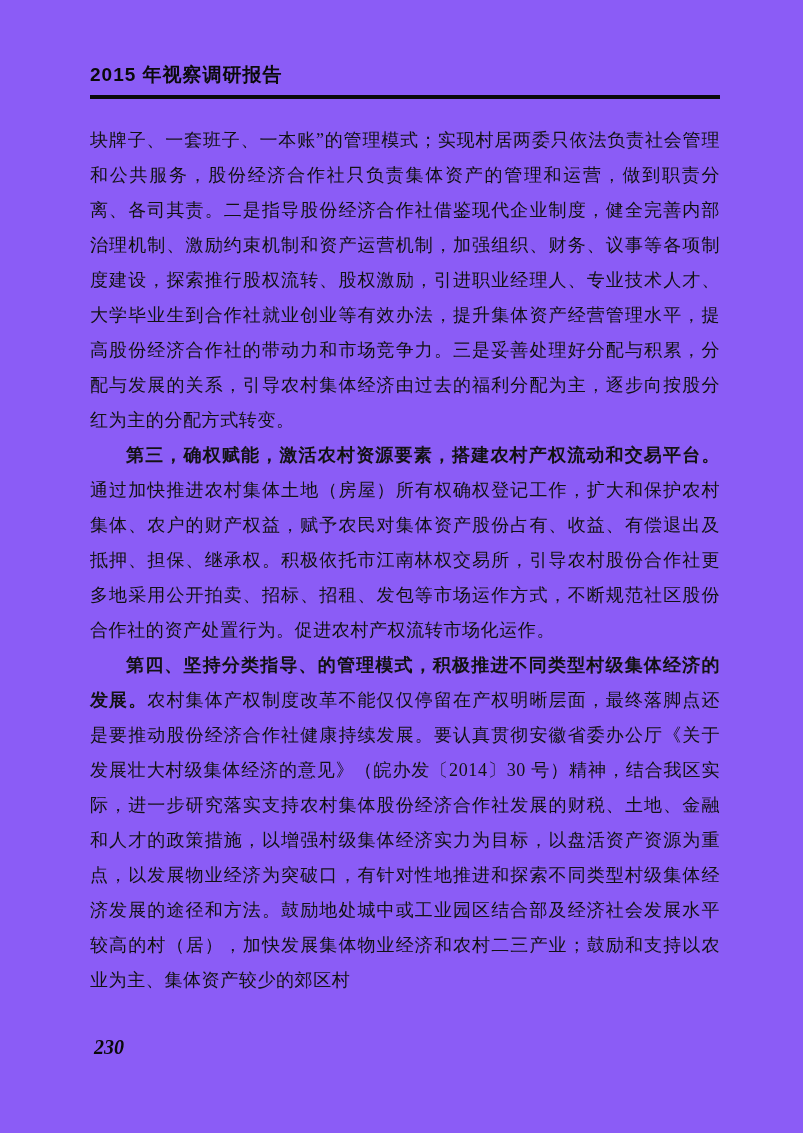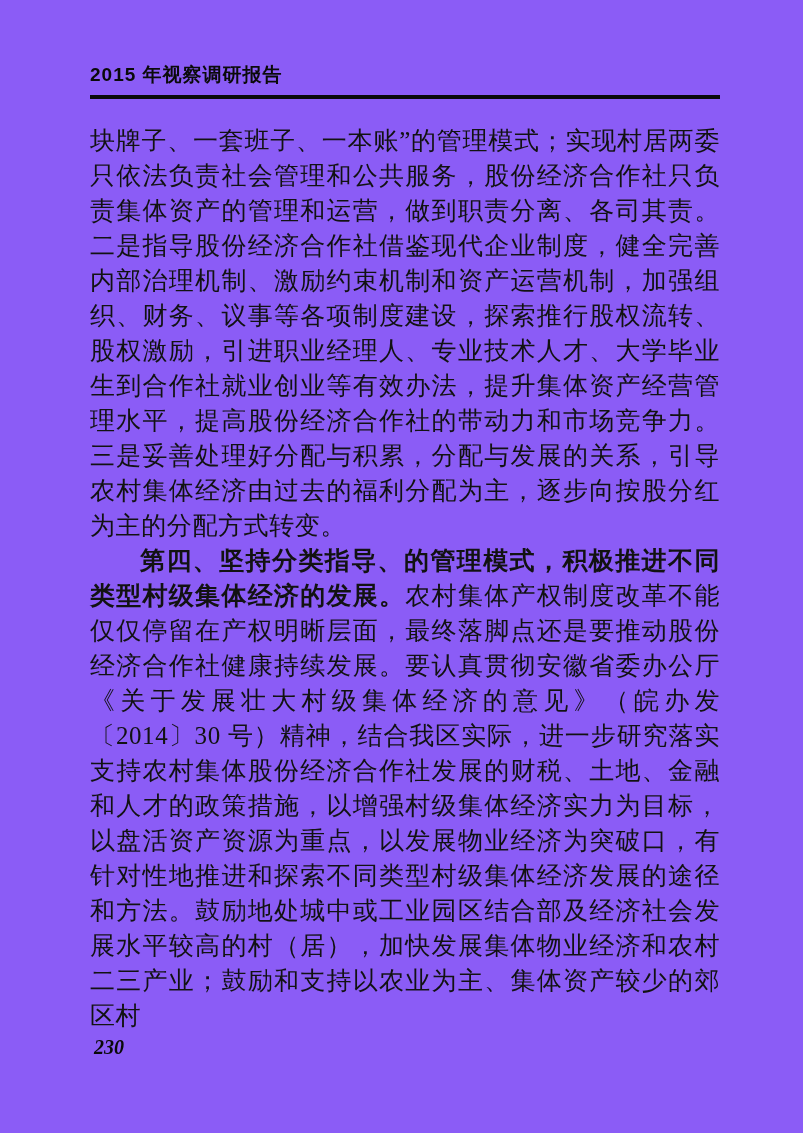--- a/index.html
+++ b/index.html
@@ -27,21 +27,21 @@
     font-family: "Liberation Sans", "DejaVu Sans", sans-serif;
     font-weight: bold;
     font-size: 19px;
     letter-spacing: 1px;
     padding-bottom: 7px;
     border-bottom: 4px solid #0a0a0a;
     color: #0a0a0a;
   }
   .body-text {
     margin-top: 24px;
-    font-size: 25px;
+    font-size: 18px;
     line-height: 35px;
     text-align: justify;
     text-justify: inter-ideograph;
     letter-spacing: 0.6px;
   }
   .body-text p {
     margin: 0;
     padding: 0;
   }
   .para-indent {
@@ -66,20 +66,21 @@
 
 <div class="page">
   <div class="content">
 
     <div class="running-head">2015 年视察调研报告</div>
 
     <div class="body-text">
 
       <p><span class="lead"></span><span>块牌子、一套班子、一本账”的管理模式；实现村居两委只依法负责社会管理和公共服务，股份经济合作社只负责集体资产的管理和运营，做到职责分离、各司其责。二是指导股份经济合作社借鉴现代企业制度，健全完善内部治理机制、激励约束机制和资产运营机制，加强组织、财务、议事等各项制度建设，探索推行股权流转、股权激励，引进职业经理人、专业技术人才、大学毕业生到合作社就业创业等有效办法，提升集体资产经营管理水平，提高股份经济合作社的带动力和市场竞争力。三是妥善处理好分配与积累，分配与发展的关系，引导农村集体经济由过去的福利分配为主，逐步向按股分红为主的分配方式转变。</span></p>
 
+      <p class="para-indent"><span class="lead">第三，确权赋能，激活农村资源要素，搭建农村产权流动和交易平台。</span><span>通过加快推进农村集体土地（房屋）所有权确权登记工作，扩大和保护农村集体、农户的财产权益，赋予农民对集体资产股份占有、收益、有偿退出及抵押、担保、继承权。积极依托市江南林权交易所，引导农村股份合作社更多地采用公开拍卖、招标、招租、发包等市场运作方式，不断规范社区股份合作社的资产处置行为。促进农村产权流转市场化运作。</span></p>
 
       <p class="para-indent"><span class="lead">第四、坚持分类指导、的管理模式，积极推进不同类型村级集体经济的发展。</span><span>农村集体产权制度改革不能仅仅停留在产权明晰层面，最终落脚点还是要推动股份经济合作社健康持续发展。要认真贯彻安徽省委办公厅《关于发展壮大村级集体经济的意见》（皖办发〔2014〕30 号）精神，结合我区实际，进一步研究落实支持农村集体股份经济合作社发展的财税、土地、金融和人才的政策措施，以增强村级集体经济实力为目标，以盘活资产资源为重点，以发展物业经济为突破口，有针对性地推进和探索不同类型村级集体经济发展的途径和方法。鼓励地处城中或工业园区结合部及经济社会发展水平较高的村（居），加快发展集体物业经济和农村二三产业；鼓励和支持以农业为主、集体资产较少的郊区村</span></p>
 
     </div>
   </div>
 
   <div class="page-number">230</div>
 </div>
 
 </body></html>

